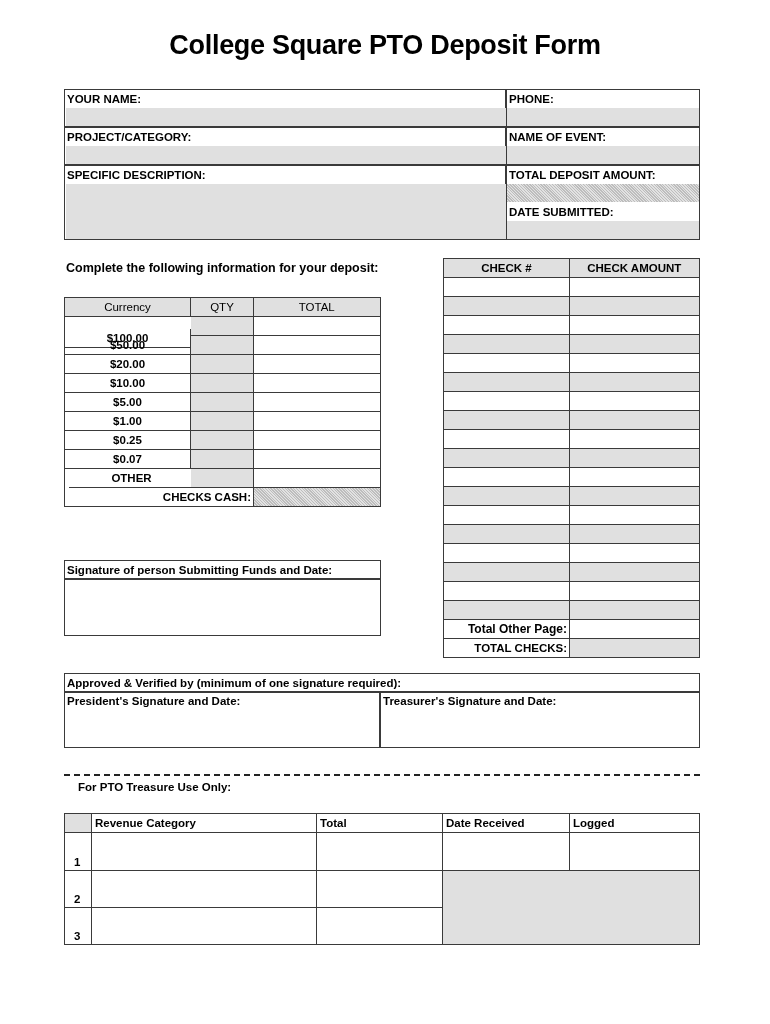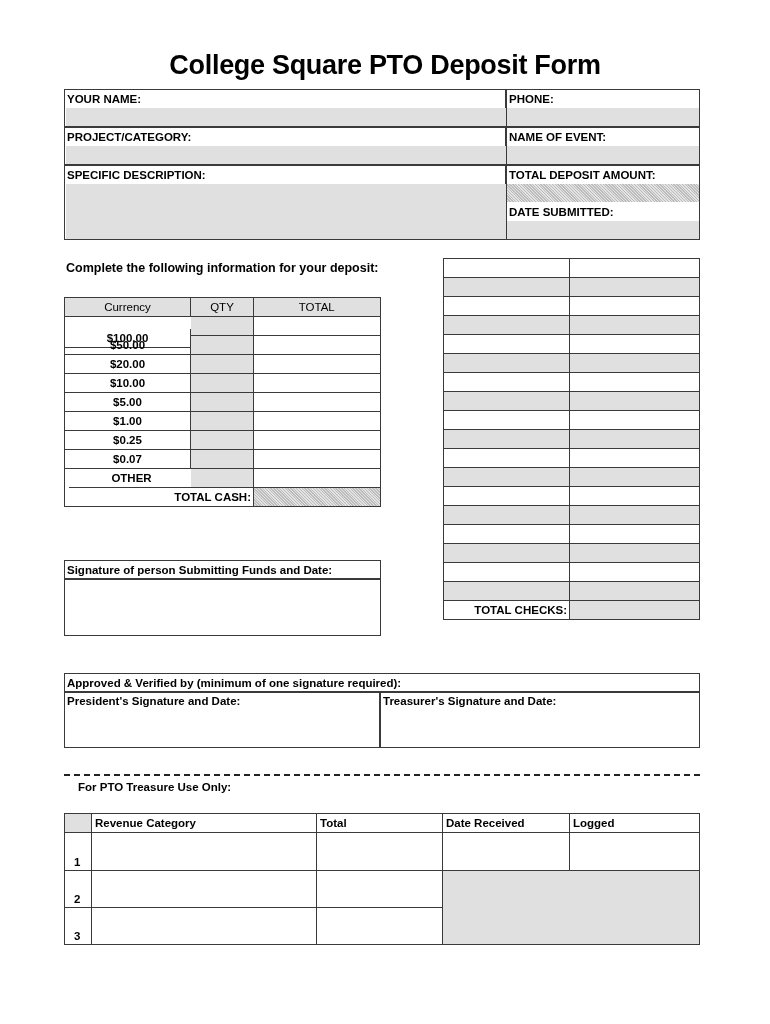--- a/index.html
+++ b/index.html
@@ -1,19 +1,19 @@
 <!DOCTYPE html>
 <html><head>
 <meta charset="utf-8">
 <style>
   * { box-sizing: border-box; margin: 0; padding: 0; }
   html, body { width: 770px; height: 1024px; background: #ffffff; overflow: hidden; }
   body { position: relative; font-family: "Liberation Sans", "DejaVu Sans", sans-serif; color: #000; font-weight: bold; font-size: 11.5px; }
   .abs { position: absolute; }
-  .title { left: 0; width: 770px; top: 30px; text-align: center; font-size: 27px; font-weight: bold; letter-spacing: -0.3px; margin-top: 20px; }
+  .title { left: 0; width: 770px; top: 30px; text-align: center; font-size: 27px; font-weight: bold; letter-spacing: -0.3px; }
   .box { position: absolute; border: 1.5px solid #3a3a3a; }
   .gray { background: #e0e0e0; }
   .hatch { background: repeating-linear-gradient(45deg, #bdbdbd 0 1px, #e2e2e2 1px 2px); }
   .lbl { position: absolute; white-space: nowrap; line-height: 18px; padding-left: 2px; }
   .cell { position: absolute; border-right: 1.5px solid #3a3a3a; border-bottom: 1.5px solid #3a3a3a; display: flex; align-items: center; justify-content: center; white-space: nowrap; font-size: 11.5px; }
   .hl { position: absolute; height: 1.5px; background: #3a3a3a; }
   .vl { position: absolute; width: 1.5px; background: #3a3a3a; }
   .field { position: absolute; }
   .dash { position: absolute; left: 64px; width: 636px; top: 774px; height: 0; border-top: 2.5px dashed #222; }
   .lefttxt { justify-content: flex-start; padding-left: 3px; }
@@ -99,31 +99,35 @@
         <div class="cell gray" style="left:126px;top:0;width:63px;height:19px;"></div>
         <div class="cell" style="left:189px;top:0;width:126.5px;height:19px;"></div>
       </div>
       <div style="position: relative; height: 19px;">
         <div class="cell" style="left:4px;top:0;width:126px;height:19px;">OTHER</div>
         <div class="cell gray" style="left:126px;top:0;width:63px;height:19px;"></div>
         <div class="cell" style="left:189px;top:0;width:126.5px;height:19px;"></div>
       </div>
     </div>
   <div style="position:relative;height:19px;">
-    <div class="cell righttxt" style="left:0;top:0;width:189px;height:19px;">TOTAL CASH:</div>
+    <div class="cell righttxt" style="left:0;top:0;width:189px;height:19px;">CHECKS CASH:</div>
     <div class="cell hatch" style="left:189px;top:0;width:126.5px;height:19px;"></div>
   </div>
 </div>
 
 <div class="box" style="left:64px;top:560px;width:317px;height:76px;"></div>
 <div class="hl" style="left:64px;top:578px;width:317px;"></div>
 <div class="lbl" style="left:65px;top:561px;">Signature of person Submitting Funds and Date:</div>
 <div class="field" style="left:66px;top:580px;width:313px;height:54px;"></div>
 
 <div id="check-table" class="abs" style="left:443px;top:258px;width:257px;border-left:1.5px solid #3a3a3a;border-top:1.5px solid #3a3a3a;">
+  <div style="position:relative;height:19px;">
+    <div class="cell gray" style="left:0;top:0;width:126px;height:19px;">CHECK #</div>
+    <div class="cell gray" style="left:126px;top:0;width:129.5px;height:19px;">CHECK AMOUNT</div>
+  </div>
   <div id="check-rows">
       <div style="position: relative; height: 19px;">
         <div class="cell" style="left:0;top:0;width:126px;height:19px;"></div>
         <div class="cell" style="left:126px;top:0;width:129.5px;height:19px;"></div>
       </div>
       <div style="position: relative; height: 19px;">
         <div class="cell gray" style="left:0;top:0;width:126px;height:19px;"></div>
         <div class="cell gray" style="left:126px;top:0;width:129.5px;height:19px;"></div>
       </div>
       <div style="position: relative; height: 19px;">
@@ -184,20 +188,24 @@
       </div>
       <div style="position: relative; height: 19px;">
         <div class="cell" style="left:0;top:0;width:126px;height:19px;"></div>
         <div class="cell" style="left:126px;top:0;width:129.5px;height:19px;"></div>
       </div>
       <div style="position: relative; height: 19px;">
         <div class="cell gray" style="left:0;top:0;width:126px;height:19px;"></div>
         <div class="cell gray" style="left:126px;top:0;width:129.5px;height:19px;"></div>
       </div>
     </div>
+  <div style="position:relative;height:19px;">
+    <div class="cell righttxt" style="left:0;top:0;width:126px;height:19px;font-size:12px;">Total Other Page:</div>
+    <div class="cell" style="left:126px;top:0;width:129.5px;height:19px;"></div>
+  </div>
   <div style="position:relative;height:19px;">
     <div class="cell righttxt" style="left:0;top:0;width:126px;height:19px;">TOTAL CHECKS:</div>
     <div class="cell gray" style="left:126px;top:0;width:129.5px;height:19px;"></div>
   </div>
 </div>
 
 <div class="box" style="left:64px;top:673px;width:636px;height:75px;"></div>
 <div class="hl" style="left:64px;top:691px;width:636px;"></div>
 <div class="vl" style="left:379px;top:691px;height:57px;"></div>
 <div class="lbl" style="left:65px;top:674px;">Approved &amp; Verified by (minimum of one signature required):</div>

